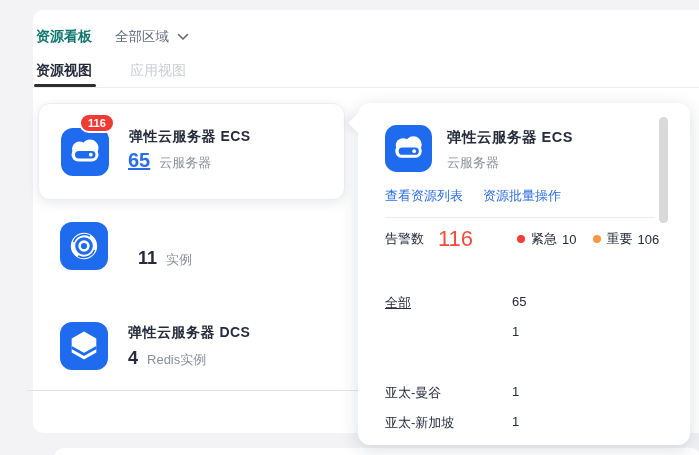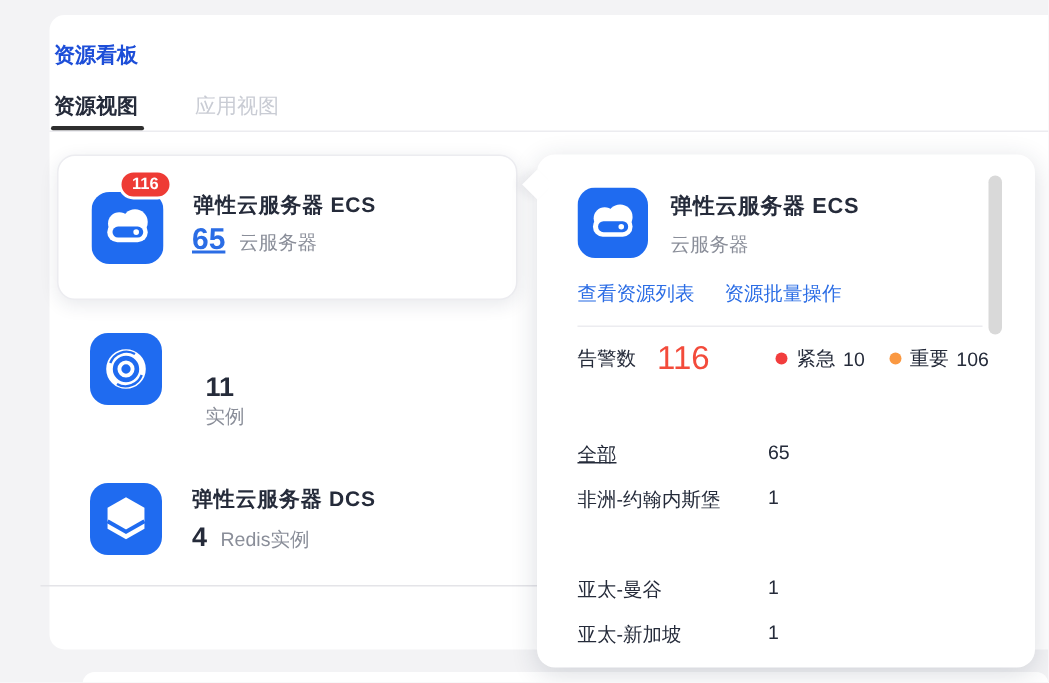--- a/index.html
+++ b/index.html
@@ -3,21 +3,21 @@
 <meta charset="utf-8">
 <style>
   * { margin:0; padding:0; box-sizing:border-box; }
   html,body { width:699px; height:455px; }
   body { font-family:"Liberation Sans","DejaVu Sans",sans-serif; background:#f3f3f5; }
   .screen { position:relative; width:699px; height:455px; overflow:hidden; background:#f3f3f5; }
 
   
   .main-panel { position:absolute; left:33px; top:10px; width:680px; height:423px;
     background:#fff; border-radius:10px; }
-  .hdr-title { position:absolute; left:3px; top:18px; font-size:14px; font-weight:bold; color:#1d4ed8; }
+  .hdr-title { position:absolute; left:3px; top:18px; font-size:14px; font-weight:bold; color:#0f766e; }
   .region-select { position:absolute; left:82px; top:18px; display:flex; align-items:center; gap:8px;
     font-size:13.5px; color:#61687a; cursor:pointer; }
   .chev { display:block; }
   .tab { position:absolute; top:52px; font-size:14px; cursor:pointer; }
   .tab-active { left:3px; color:#252b3a; font-weight:bold; }
   .tab-disabled { left:97px; color:#c9ccd4; }
   .tab-underline { position:absolute; left:1px; top:74px; width:62px; height:3px; background:#2e2e2e; border-radius:2px; }
   .tabs-border { position:absolute; left:0; top:77px; width:680px; height:1px; background:#ececf0; }
 
   
@@ -73,20 +73,26 @@
     background:#d9d9d9; border-radius:5px; cursor:pointer; }
 </style>
 </head>
 <body>
 
 <div class="screen">
 
   <div class="main-panel">
     <div class="hdr-title">资源看板</div>
 
+    <div class="region-select">
+      <span>全部区域</span>
+      <svg class="chev" width="12" height="8" viewBox="0 0 12 8">
+        <polyline points="1.5,1.5 6,6 10.5,1.5" fill="none" stroke="#61687a" stroke-width="1.6" stroke-linecap="round" stroke-linejoin="round"></polyline>
+      </svg>
+    </div>
 
     <div class="tab tab-active">资源视图</div>
     <div class="tab tab-disabled">应用视图</div>
     <div class="tab-underline"></div>
     <div class="tabs-border"></div>
   </div>
 
   <div class="card-ecs">
     <div class="svc-icon" style="left:22px; top:24px;">
       <svg width="48" height="48" viewBox="0 0 48 48">
@@ -109,21 +115,21 @@
   <div class="row-item" style="top:215px;">
     <div class="svc-icon" style="left:22px; top:7px;">
       <svg width="48" height="48" viewBox="0 0 48 48">
         <rect width="48" height="48" rx="12" fill="#1f6bf0"></rect>
         <circle cx="24" cy="24" r="11" fill="none" stroke="#fff" stroke-width="4.4"></circle>
         <circle cx="24" cy="24" r="4.4" fill="none" stroke="#fff" stroke-width="2.6"></circle>
         <path d="M13.5 20 A 11.5 11.5 0 0 1 30 14" fill="none" stroke="#1f6bf0" stroke-width="1.6"></path>
         <path d="M34.5 28 A 11.5 11.5 0 0 1 18 34" fill="none" stroke="#1f6bf0" stroke-width="1.6"></path>
       </svg>
     </div>
-    <div class="count-row" style="position:absolute; left:90px; top:33px;flex-direction:column;">
+    <div class="count-row" style="position:absolute; left:100px; top:33px;">
       <span class="count-num">11</span>
       <span class="unit">实例</span>
     </div>
   </div>
 
   <div class="row-item" style="top:315px;">
     <div class="svc-icon" style="left:22px; top:7px;">
       <svg width="48" height="48" viewBox="0 0 48 48">
         <rect width="48" height="48" rx="12" fill="#1f6bf0"></rect>
         <polygon points="24,9.5 36.3,16.5 36.3,30.5 24,37.5 11.7,30.5 11.7,16.5" fill="#fff"></polygon>
@@ -175,21 +181,20 @@
         <span class="sev-count">106</span>
       </span>
     </div>
 
 
     <div class="t-row t-r0">
       <span>全部</span>
       <span class="t-col2">65</span>
     </div>
     <div class="t-row t-r1">
-      <span>非洲-约翰内斯堡</span>
       <span class="t-col2">1</span>
     </div>
     <div class="t-row t-r3">
       <span>亚太-曼谷</span>
       <span class="t-col2">1</span>
     </div>
     <div class="t-row t-r4">
       <span>亚太-新加坡</span>
       <span class="t-col2">1</span>
     </div>

